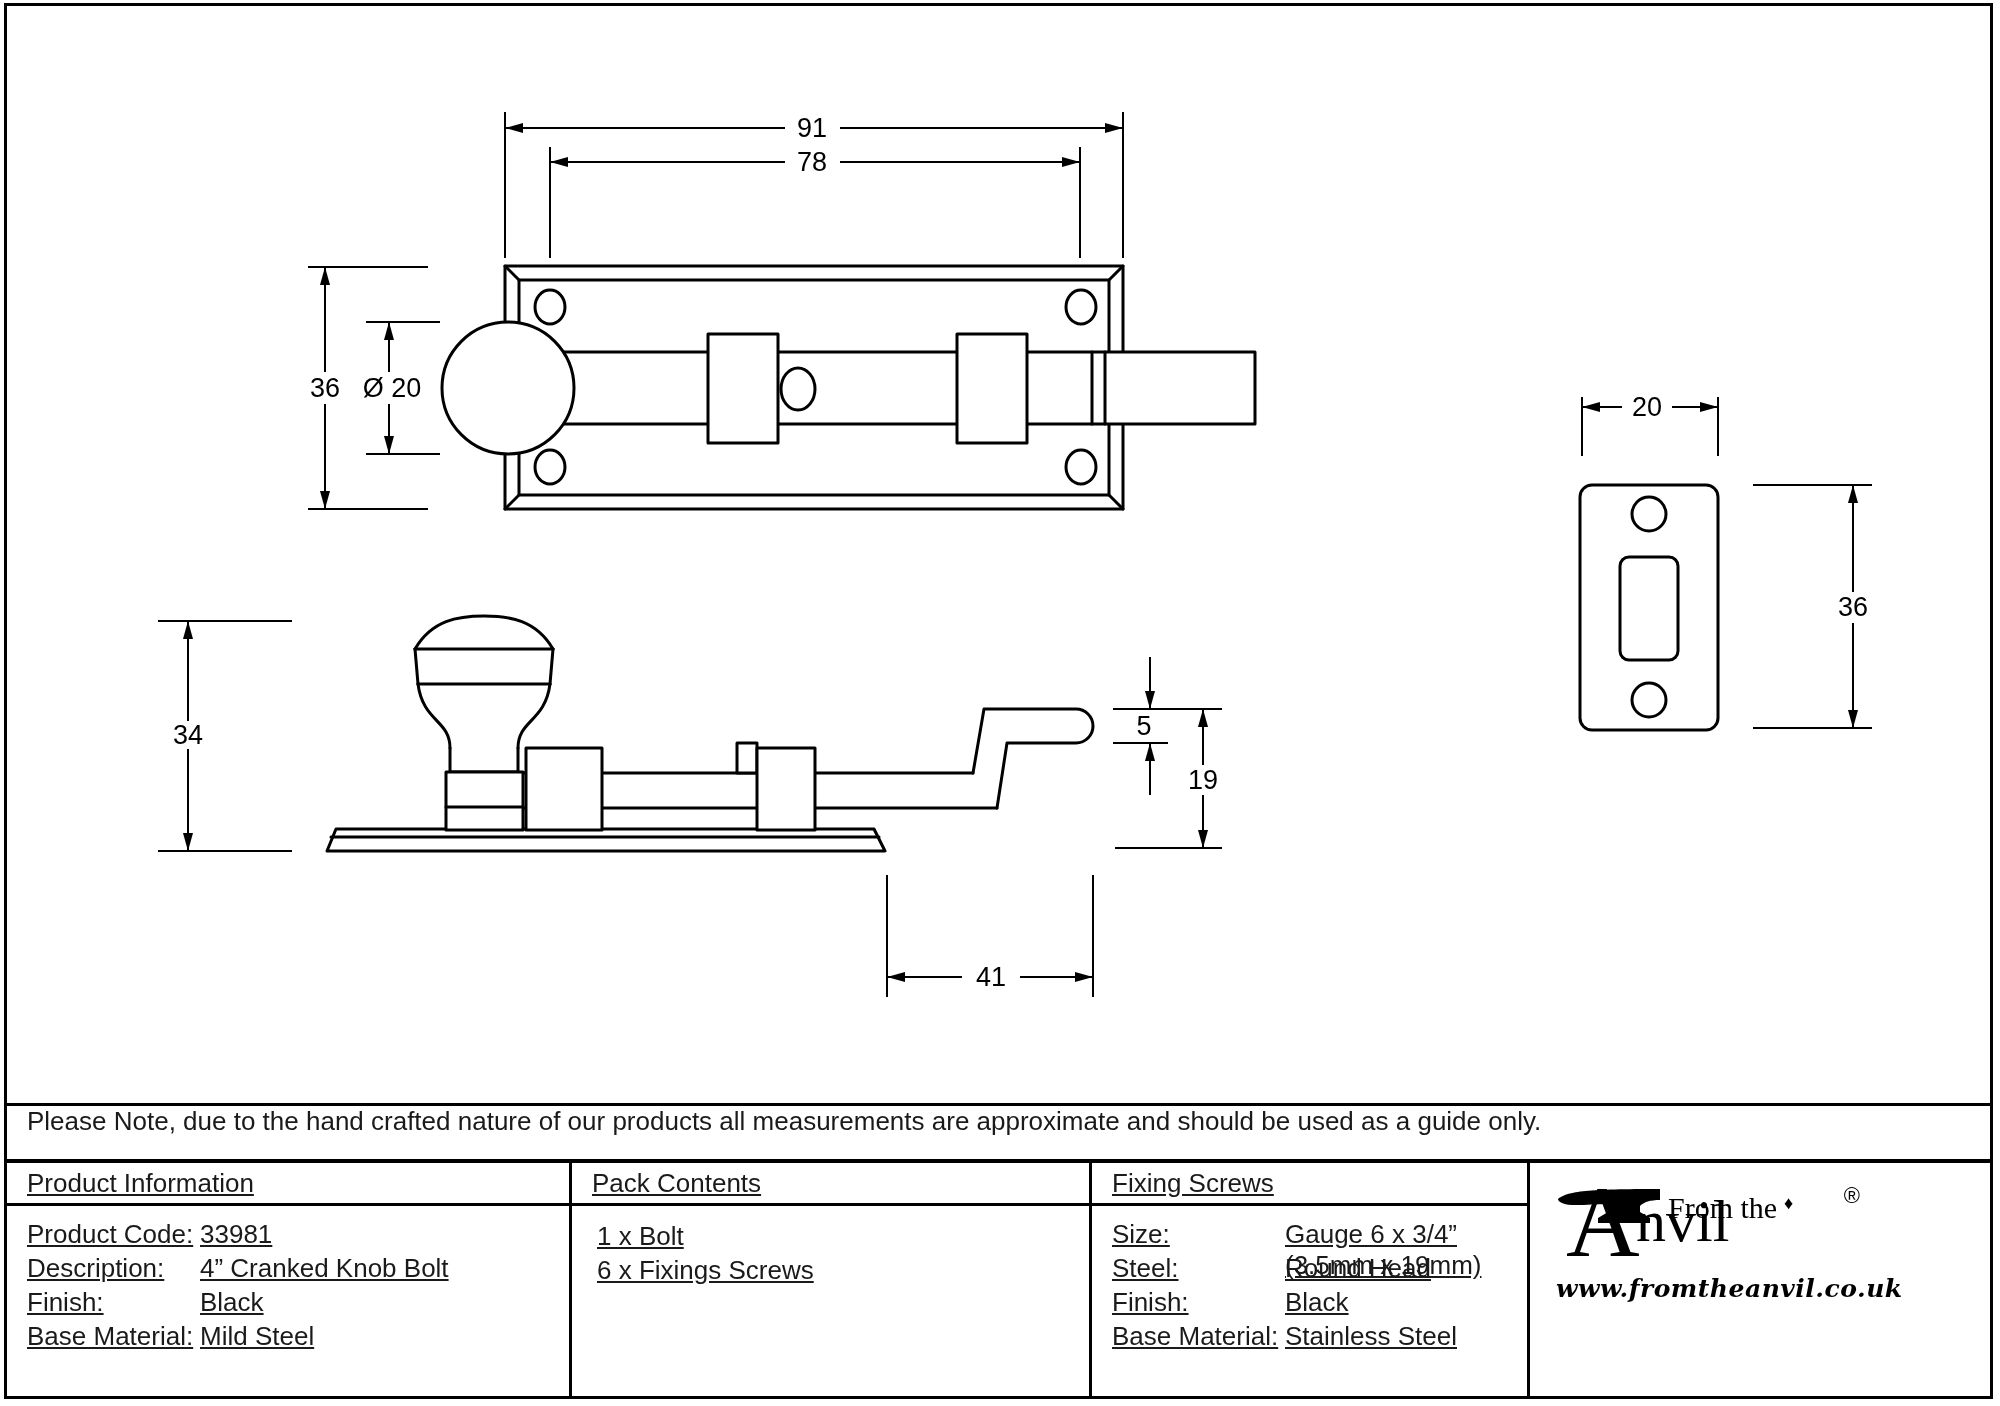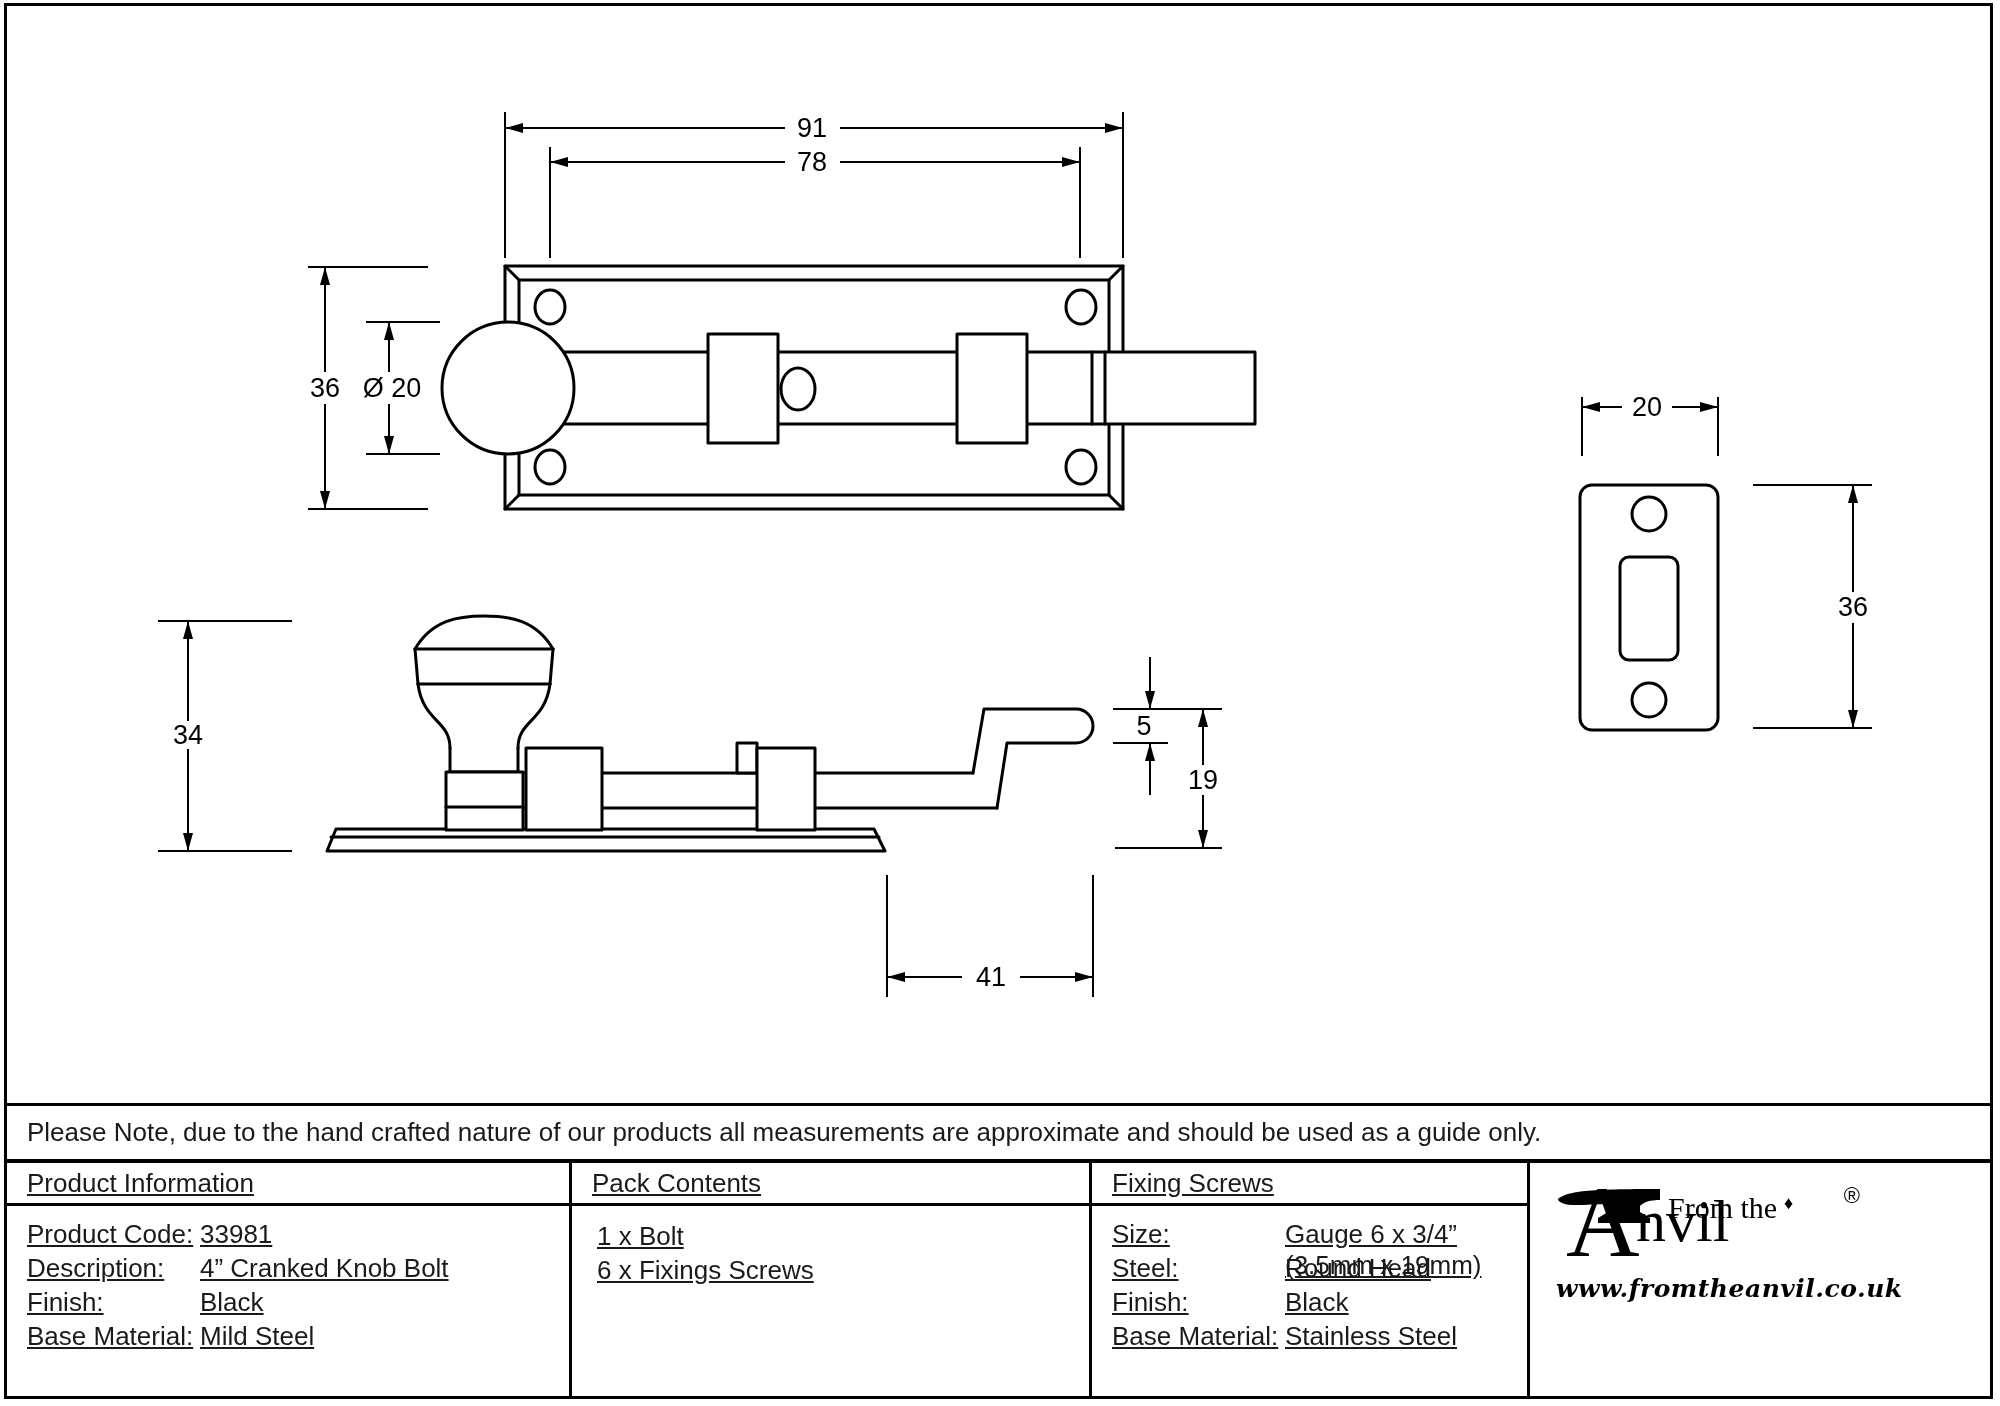--- a/index.html
+++ b/index.html
@@ -12,21 +12,21 @@
   #drawing .wfill{fill:#fff;}
   #drawing .dln{fill:none;stroke:#000;stroke-width:2;}
   #drawing .xln{fill:none;stroke:#000;stroke-width:2;}
   #drawing polygon{fill:#000;stroke:none;}
   #drawing text{font-family:"Liberation Sans",sans-serif;font-size:27px;fill:#000;
        text-anchor:middle;dominant-baseline:central;}
   
   .info-table{position:absolute;left:7px;right:7px;top:1103px;height:296px;
        border-top:3px solid #000;box-sizing:border-box;font-size:26px;}
   .note-row{height:57px;border-bottom:4px solid #000;box-sizing:border-box;
-       display:flex;align-items:center;padding-left:20px;}
+       display:flex;align-items:flex-start;padding-left:20px;}
   .cols{display:flex;height:236px;text-decoration:underline;}
   .col{box-sizing:border-box;height:100%;}
   .col.bordered{border-right:3px solid #000;}
   .col-header{height:43px;border-bottom:3px solid #000;box-sizing:border-box;
        display:flex;align-items:center;padding-left:20px;}
   .col-body{padding-top:13px;}
   .kv{display:flex;height:34px;align-items:flex-start;}
   .kv .k{flex:0 0 173px;padding-left:20px;}
   .kv .v{flex:1;}
   .item{height:34px;display:flex;align-items:center;padding-left:25px;}

